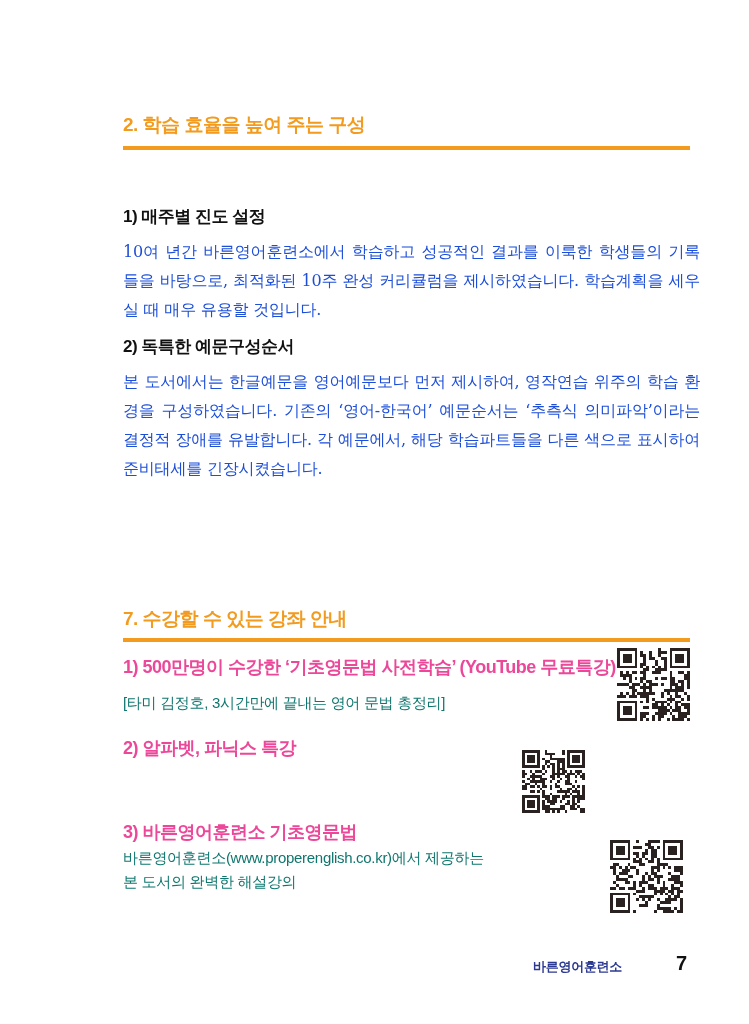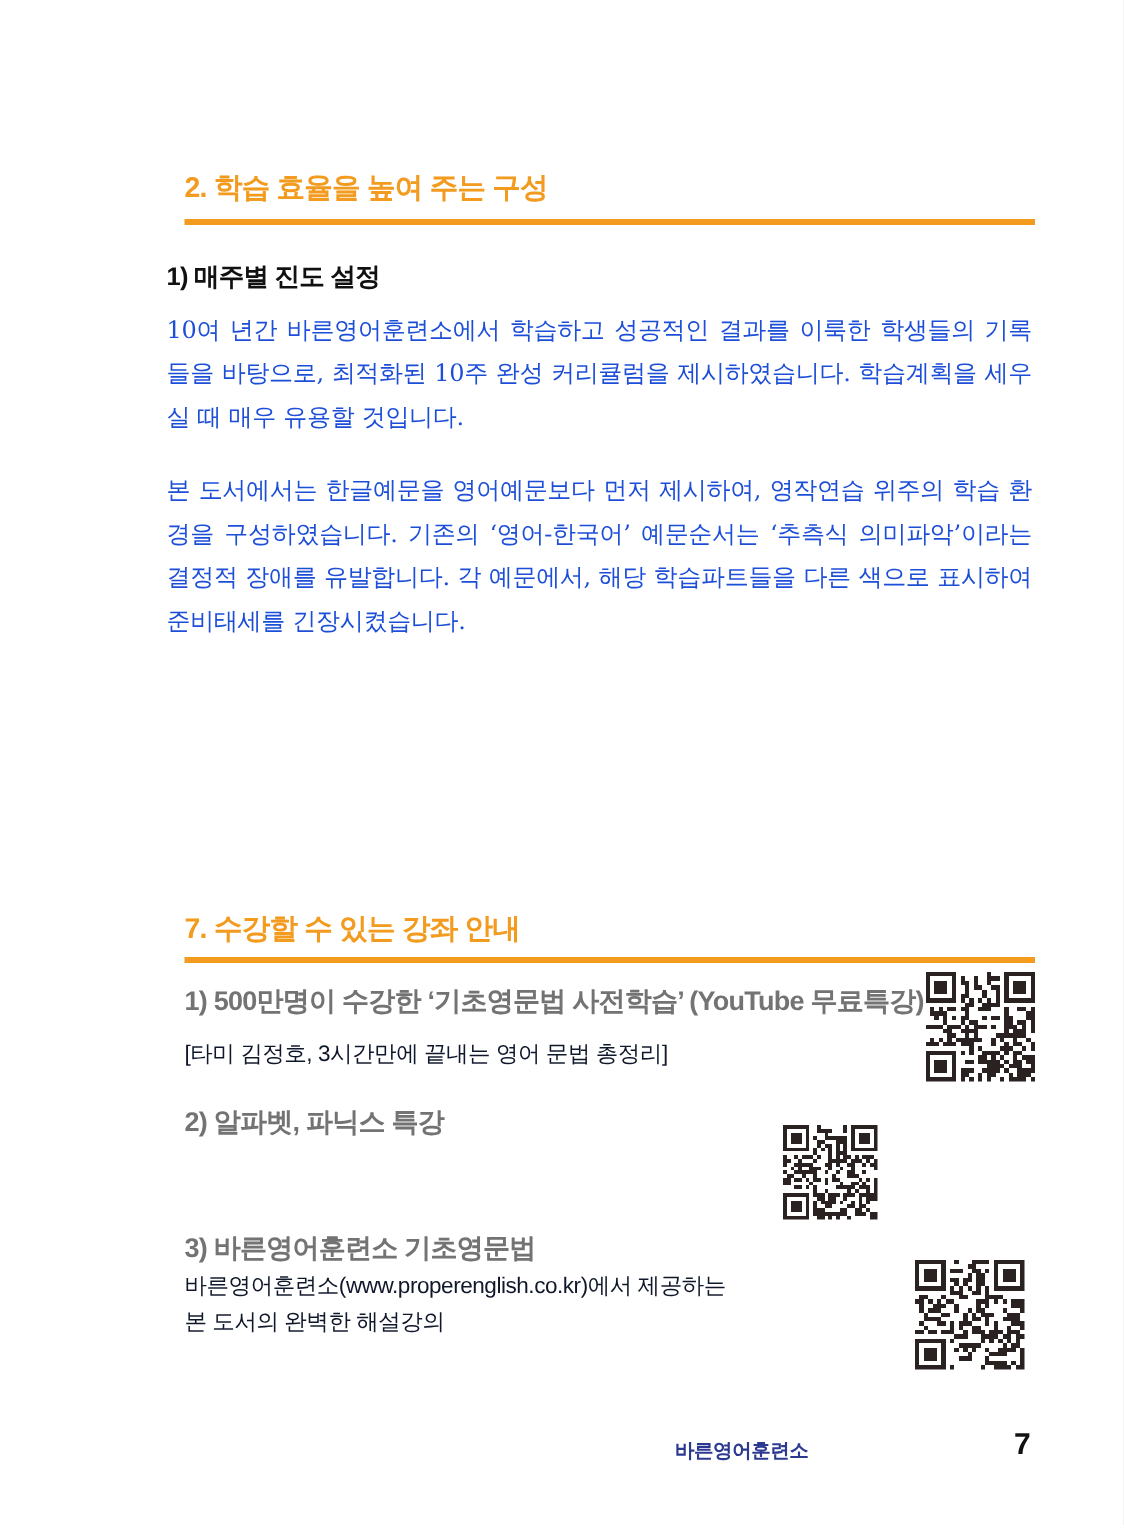--- a/index.html
+++ b/index.html
@@ -20,58 +20,59 @@
     font-size:19px;font-weight:bold;
     color:#F29B1E;
     letter-spacing:-0.5px;
   }
   .sec-rule{
     left:123px;width:567px;height:4px;
     background:#F29B1E;border:none;margin:0;
   }
 
   
-  .sub-block{left:111px;width:577px;}
+  .sub-block{left:123px;width:577px;margin-top:32px;}
   .sub-heading{
     font-size:17px;font-weight:bold;color:#111;
     letter-spacing:-0.5px;
   }
   .body-para{
     margin:9px 0 0 0;
     font-family:"DejaVu Serif", serif;
     font-size:16px;line-height:29px;
     color:#1d4ed8;
     text-align:justify;
     letter-spacing:-0.2px;
   }
 
   
   .course-title{
     left:123px;width:500px;
-    font-size:18px;font-weight:bold;color:#737373;
+    font-size:18px;font-weight:bold;color:#ec4899;
     letter-spacing:-0.5px;
   }
   .course-sub{
     left:123px;width:460px;
-    font-size:15px;color:#0f172a;
+    font-size:15px;color:#0f766e;
     line-height:24px;
     letter-spacing:-0.3px;
     white-space:pre-line;
   }
 
   
   .qr{background:#fff;}
   .qr svg{display:block;width:100%;height:100%;}
   .qr-1{left:617px;top:648px;width:73px;height:73px;}
   .qr-2{left:522px;top:750px;width:63px;height:63px;}
   .qr-3{left:610px;top:840px;width:73px;height:73px;}
 
   
   .footer-brand{
     top:958px;left:450px;width:172px;
+    text-align:right;
     font-size:13px;font-weight:bold;
     color:#2B3990;
     letter-spacing:-0.3px;
   }
   .footer-page{
     top:952px;left:676px;
     font-size:20px;font-weight:bold;color:#111;
   }
 </style>
 </head>
@@ -81,20 +82,21 @@
 
   <div class="abs sec-title" style="top:112px">2. 학습 효율을 높여 주는 구성</div>
   <div class="abs sec-rule" style="top:146px"></div>
 
   <div class="abs sub-block" style="top:173px">
     <div class="sub-heading">1) 매주별 진도 설정</div>
     <p class="body-para">10여 년간 바른영어훈련소에서 학습하고 성공적인 결과를 이룩한 학생들의 기록들을 바탕으로, 최적화된 10주 완성 커리큘럼을 제시하였습니다. 학습계획을 세우실 때 매우 유용할 것입니다.</p>
   </div>
 
   <div class="abs sub-block" style="top:303px">
+    <div class="sub-heading">2) 독특한 예문구성순서</div>
     <p class="body-para">본 도서에서는 한글예문을 영어예문보다 먼저 제시하여, 영작연습 위주의 학습 환경을 구성하였습니다. 기존의 ‘영어-한국어’ 예문순서는 ‘추측식 의미파악’이라는 결정적 장애를 유발합니다. 각 예문에서, 해당 학습파트들을 다른 색으로 표시하여 준비태세를 긴장시켰습니다.</p>
   </div>
 
 
   <div class="abs sec-title" style="top:606px">7. 수강할 수 있는 강좌 안내</div>
   <div class="abs sec-rule" style="top:638px"></div>
 
   <div class="abs course-title" style="top:655px">1) 500만명이 수강한 ‘기초영문법 사전학습’ (YouTube 무료특강)</div>
   <div class="abs course-sub" style="top:691px">[타미 김정호, 3시간만에 끝내는 영어 문법 총정리]</div>
   <div class="abs qr qr-1">

